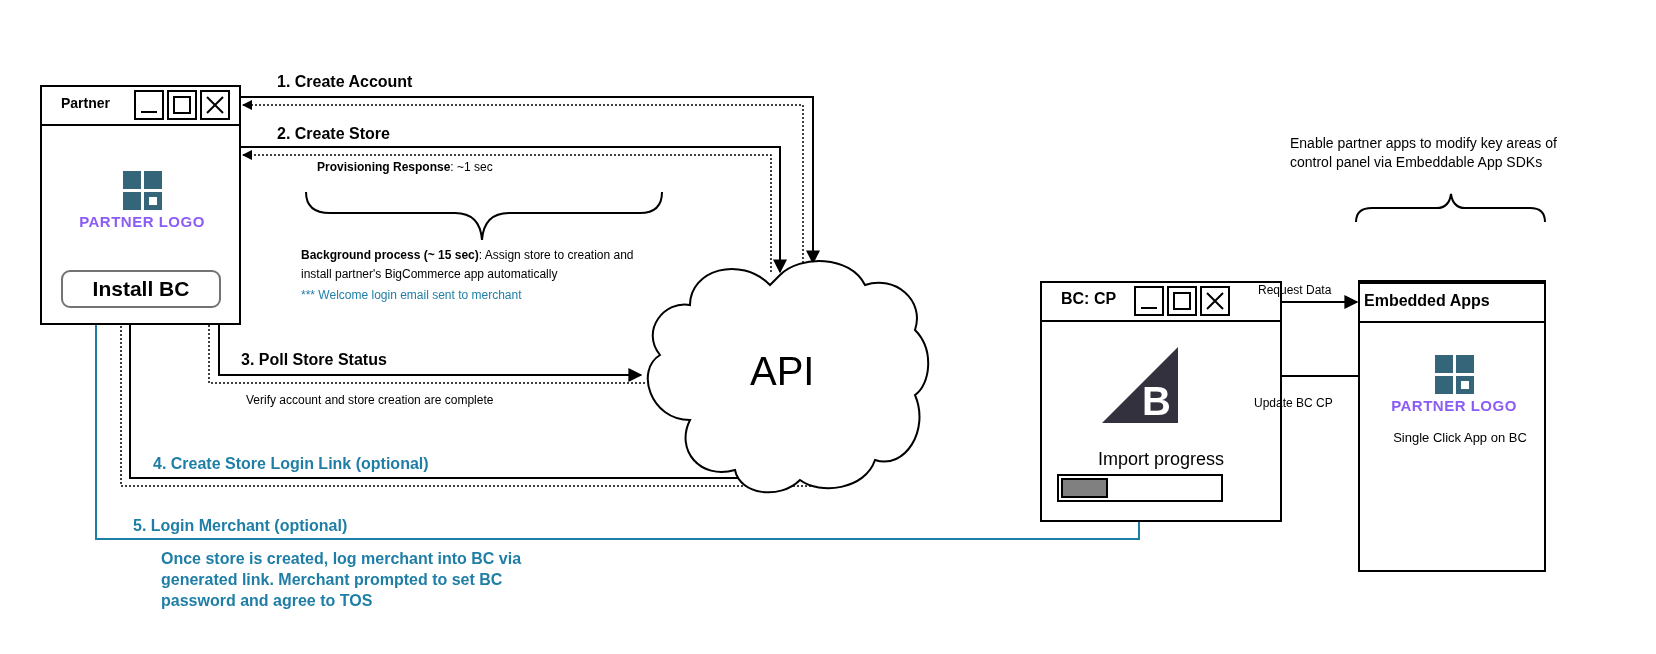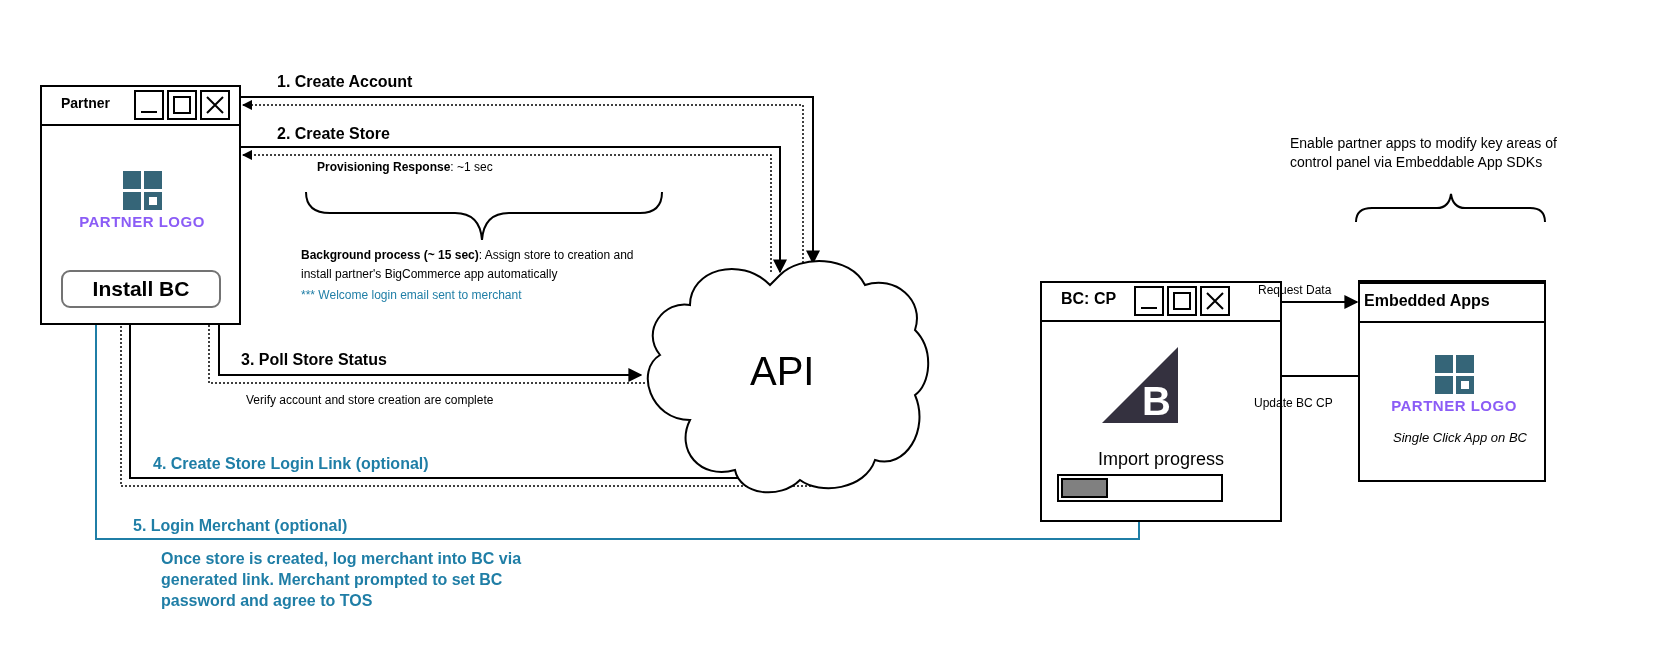--- a/index.html
+++ b/index.html
@@ -144,26 +144,26 @@
 </div>
 
 <div class="abs small" style="left:1258px;top:283px;">Request Data</div>
 <div class="abs small" style="left:1254px;top:396px;">Update BC CP</div>
 
 <div class="abs" style="left:1290px;top:134px;width:315px;text-align:left;font-size:14px;line-height:19px;">
   <div>Enable partner apps to modify key areas of</div>
   <div>control panel via Embeddable App SDKs</div>
 </div>
 
-<div class="win" style="left:1358px;top:236px;width:188px;height:202px;border-top-width:4px;">
+<div class="win" style="left:1358px;top:236px;width:188px;height:292px;border-top-width:4px;">
   <div class="win-bar" style="top:0;height:37px;"></div>
   <div class="win-title" style="left:4px;top:8px;font-size:16px;">Embedded Apps</div>
   <div class="logo" style="left:14px;top:71px;width:160px;">
     <div class="logo-grid">
         <div></div>
         <div></div>
         <div></div>
         <div class="hollow"></div>
       </div>
     <div class="logo-text">PARTNER LOGO</div>
   </div>
-  <div style="position:absolute;left:0;right:0;top:146px;text-align:center;font-style:italic;font-size:13px;padding-left:16px;">Single Click App on BC</div>
+  <div style="position:absolute;left:0;right:0;top:146px;text-align:center;font-size:13px;padding-left:16px;">Single Click App on BC</div>
 </div>
 
 </body></html>

